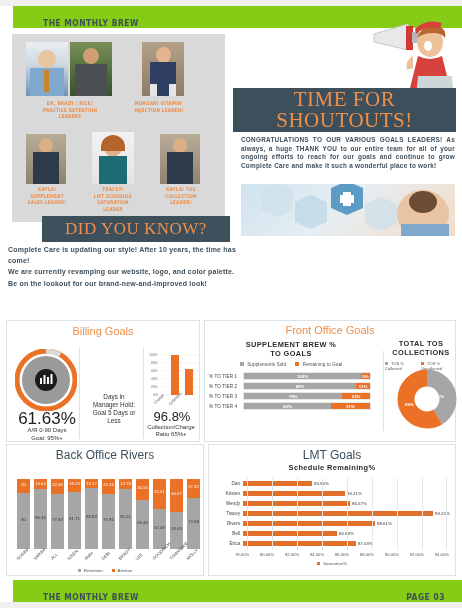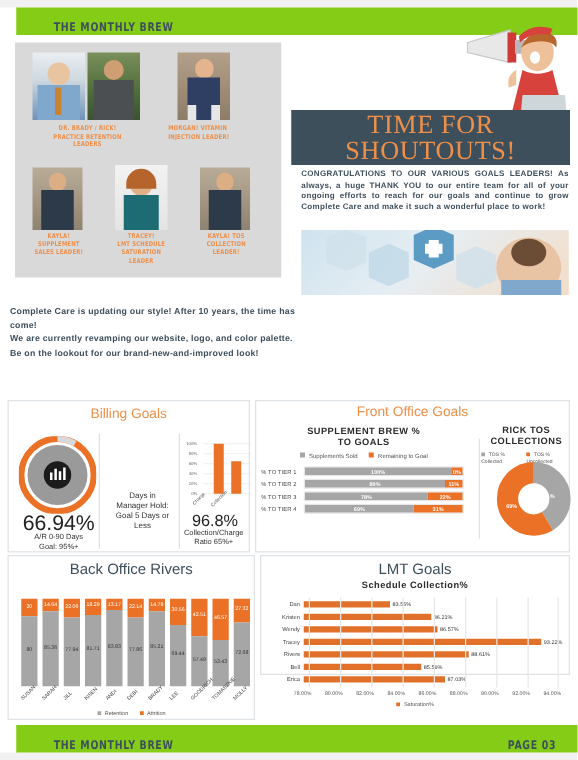--- a/index.html
+++ b/index.html
@@ -110,21 +110,21 @@
   .ssorange { background:#ea7125; display:flex; align-items:center; justify-content:center; }
   .ssval { font-size:4.4px; font-weight:bold; color:#fff; }
 
   
   .backoffice { left:6px; top:444px; width:198px; height:132px; }
   .bolabel { position:absolute; bottom:6px; font-size:4.2px; color:#444;
              transform:rotate(-45deg); transform-origin:left bottom; white-space:nowrap; }
   .boval { font-size:4.2px; color:#333; text-align:center; }
 
   
-  .lmt { left:208px; top:444px; width:248px; height:96px; }
+  .lmt { left:208px; top:444px; width:248px; height:132px; }
   .lmtrow { display:flex; align-items:center; height:10px; }
   .lmtname { width:34px; text-align:right; font-size:4.6px; color:#444; padding-right:3px; }
   .lmtbar { height:5px; background:#e0702a; }
   .lmtval { font-size:4.4px; color:#333; margin-left:2px; }
   .lmtaxis { display:flex; justify-content:space-between; font-size:4.2px; color:#555; }
 </style>
 </head>
 <body>
 
 <div class="page">
@@ -221,20 +221,23 @@
       <polygon points="90,4 106,-3 122,4 122,24 106,31 90,24" fill="#5b9bc4"></polygon>
       <rect x="102" y="8" width="8" height="14" fill="#fff"></rect>
       <rect x="99" y="11" width="14" height="8" fill="#fff"></rect>
       <polygon points="124,20 140,13 156,20 156,40 140,47 124,40" fill="#cfe0ea" opacity=".8"></polygon>
       <ellipse cx="182" cy="30" rx="26" ry="24" fill="#e8c4a4"></ellipse>
       <rect x="160" y="40" width="48" height="14" fill="#7fa8cc"></rect>
       <ellipse cx="182" cy="18" rx="14" ry="11" fill="#6b4c34"></ellipse>
     </svg>
   </div>
 
+  <div class="dykbox">
+    <div class="dyktitle">DID YOU KNOW?</div>
+  </div>
   <div class="dykbody" style="white-space:pre-line;">Complete Care is updating our style! After 10 years, the time has come!
 We are currently revamping our website, logo, and color palette.
 Be on the lookout for our brand-new-and-improved look!</div>
 
   <div class="frame billing">
     <div class="ctitle" style="margin-top:4px;">Billing Goals</div>
 
     <div class="gauge">
       <svg width="62" height="62" viewBox="0 0 62 62">
         <circle cx="31" cy="31" r="29" fill="none" stroke="#ea7125" stroke-width="5"></circle>
@@ -242,21 +245,21 @@
         <circle cx="31" cy="31" r="24" fill="#9a9a9a"></circle>
         <circle cx="31" cy="31" r="11" fill="#1b1b1b"></circle>
         <g fill="#ffffff">
           <rect x="25" y="29" width="2" height="6"></rect>
           <rect x="28.5" y="26" width="2" height="9"></rect>
           <rect x="32" y="28" width="2" height="7"></rect>
           <rect x="35.5" y="25" width="2" height="10"></rect>
         </g>
       </svg>
     </div>
-    <div class="bignum kpi1v">66.94%</div>
+    <div class="bignum kpi1v">61.63%</div>
     <div class="bignum kpi1l" style="white-space:pre-line;">A/R 0-90 Days
 Goal: 95%+</div>
 
     <div class="vdiv" style="left:72px;top:26px;height:92px;"></div>
 
     <div class="bignum kpi2l" style="white-space:pre-line;">Days in
 Manager Hold:
 Goal 5 Days or
 Less</div>
 
@@ -351,21 +354,21 @@
             </span>
           <span class="ssorange" style="width:31%">
             <b class="ssval">31%</b>
             </span>
         </span>
       </div>
     </div>
 
     <div class="vdiv" style="left:178px;top:30px;height:80px;"></div>
 
-    <div class="csub" style="position:absolute;left:182px;top:18px;width:68px;white-space:pre-line;">RICK TOS
+    <div class="csub" style="position:absolute;left:182px;top:18px;width:68px;white-space:pre-line;">TOTAL TOS
 COLLECTIONS</div>
 
     <div style="position:absolute;left:180px;top:40px;width:72px;display:flex;gap:4px;font-size:4px;color:#555;">
       <span>
         <i class="swatch" style="background:#a6a6a6;width:3px;height:3px"></i>
         <span>TOS % Collected</span></span>
       <span>
         <i class="swatch" style="background:#ea7125;width:3px;height:3px"></i>
         <span>TOS % Uncollected</span></span>
     </div>
@@ -493,21 +496,21 @@
         <i class="swatch" style="background:#a6a6a6;width:3px;height:3px"></i>
         <span>Retention</span></span>
       <span>
         <i class="swatch" style="background:#ea7125;width:3px;height:3px"></i>
         <span>Attrition</span></span>
     </div>
   </div>
 
   <div class="frame lmt">
     <div class="ctitle dark" style="margin-top:3px;font-size:12px;">LMT Goals</div>
-    <div class="csub" style="margin-top:1px;">Schedule Collection%</div>
+    <div class="csub" style="margin-top:1px;">Schedule Remaining%</div>
 
     <div style="margin-top:6px;position:relative;">
       <div style="position:absolute;left:38px;top:0;width:200px;height:72px;">
         <div style="position:absolute;left:0;width:1px;height:72px;background:#e8e8e8"></div>
         <div style="position:absolute;left:25px;width:1px;height:72px;background:#e8e8e8"></div>
         <div style="position:absolute;left:50px;width:1px;height:72px;background:#e8e8e8"></div>
         <div style="position:absolute;left:75px;width:1px;height:72px;background:#e8e8e8"></div>
         <div style="position:absolute;left:100px;width:1px;height:72px;background:#e8e8e8"></div>
         <div style="position:absolute;left:125px;width:1px;height:72px;background:#e8e8e8"></div>
         <div style="position:absolute;left:150px;width:1px;height:72px;background:#e8e8e8"></div>

